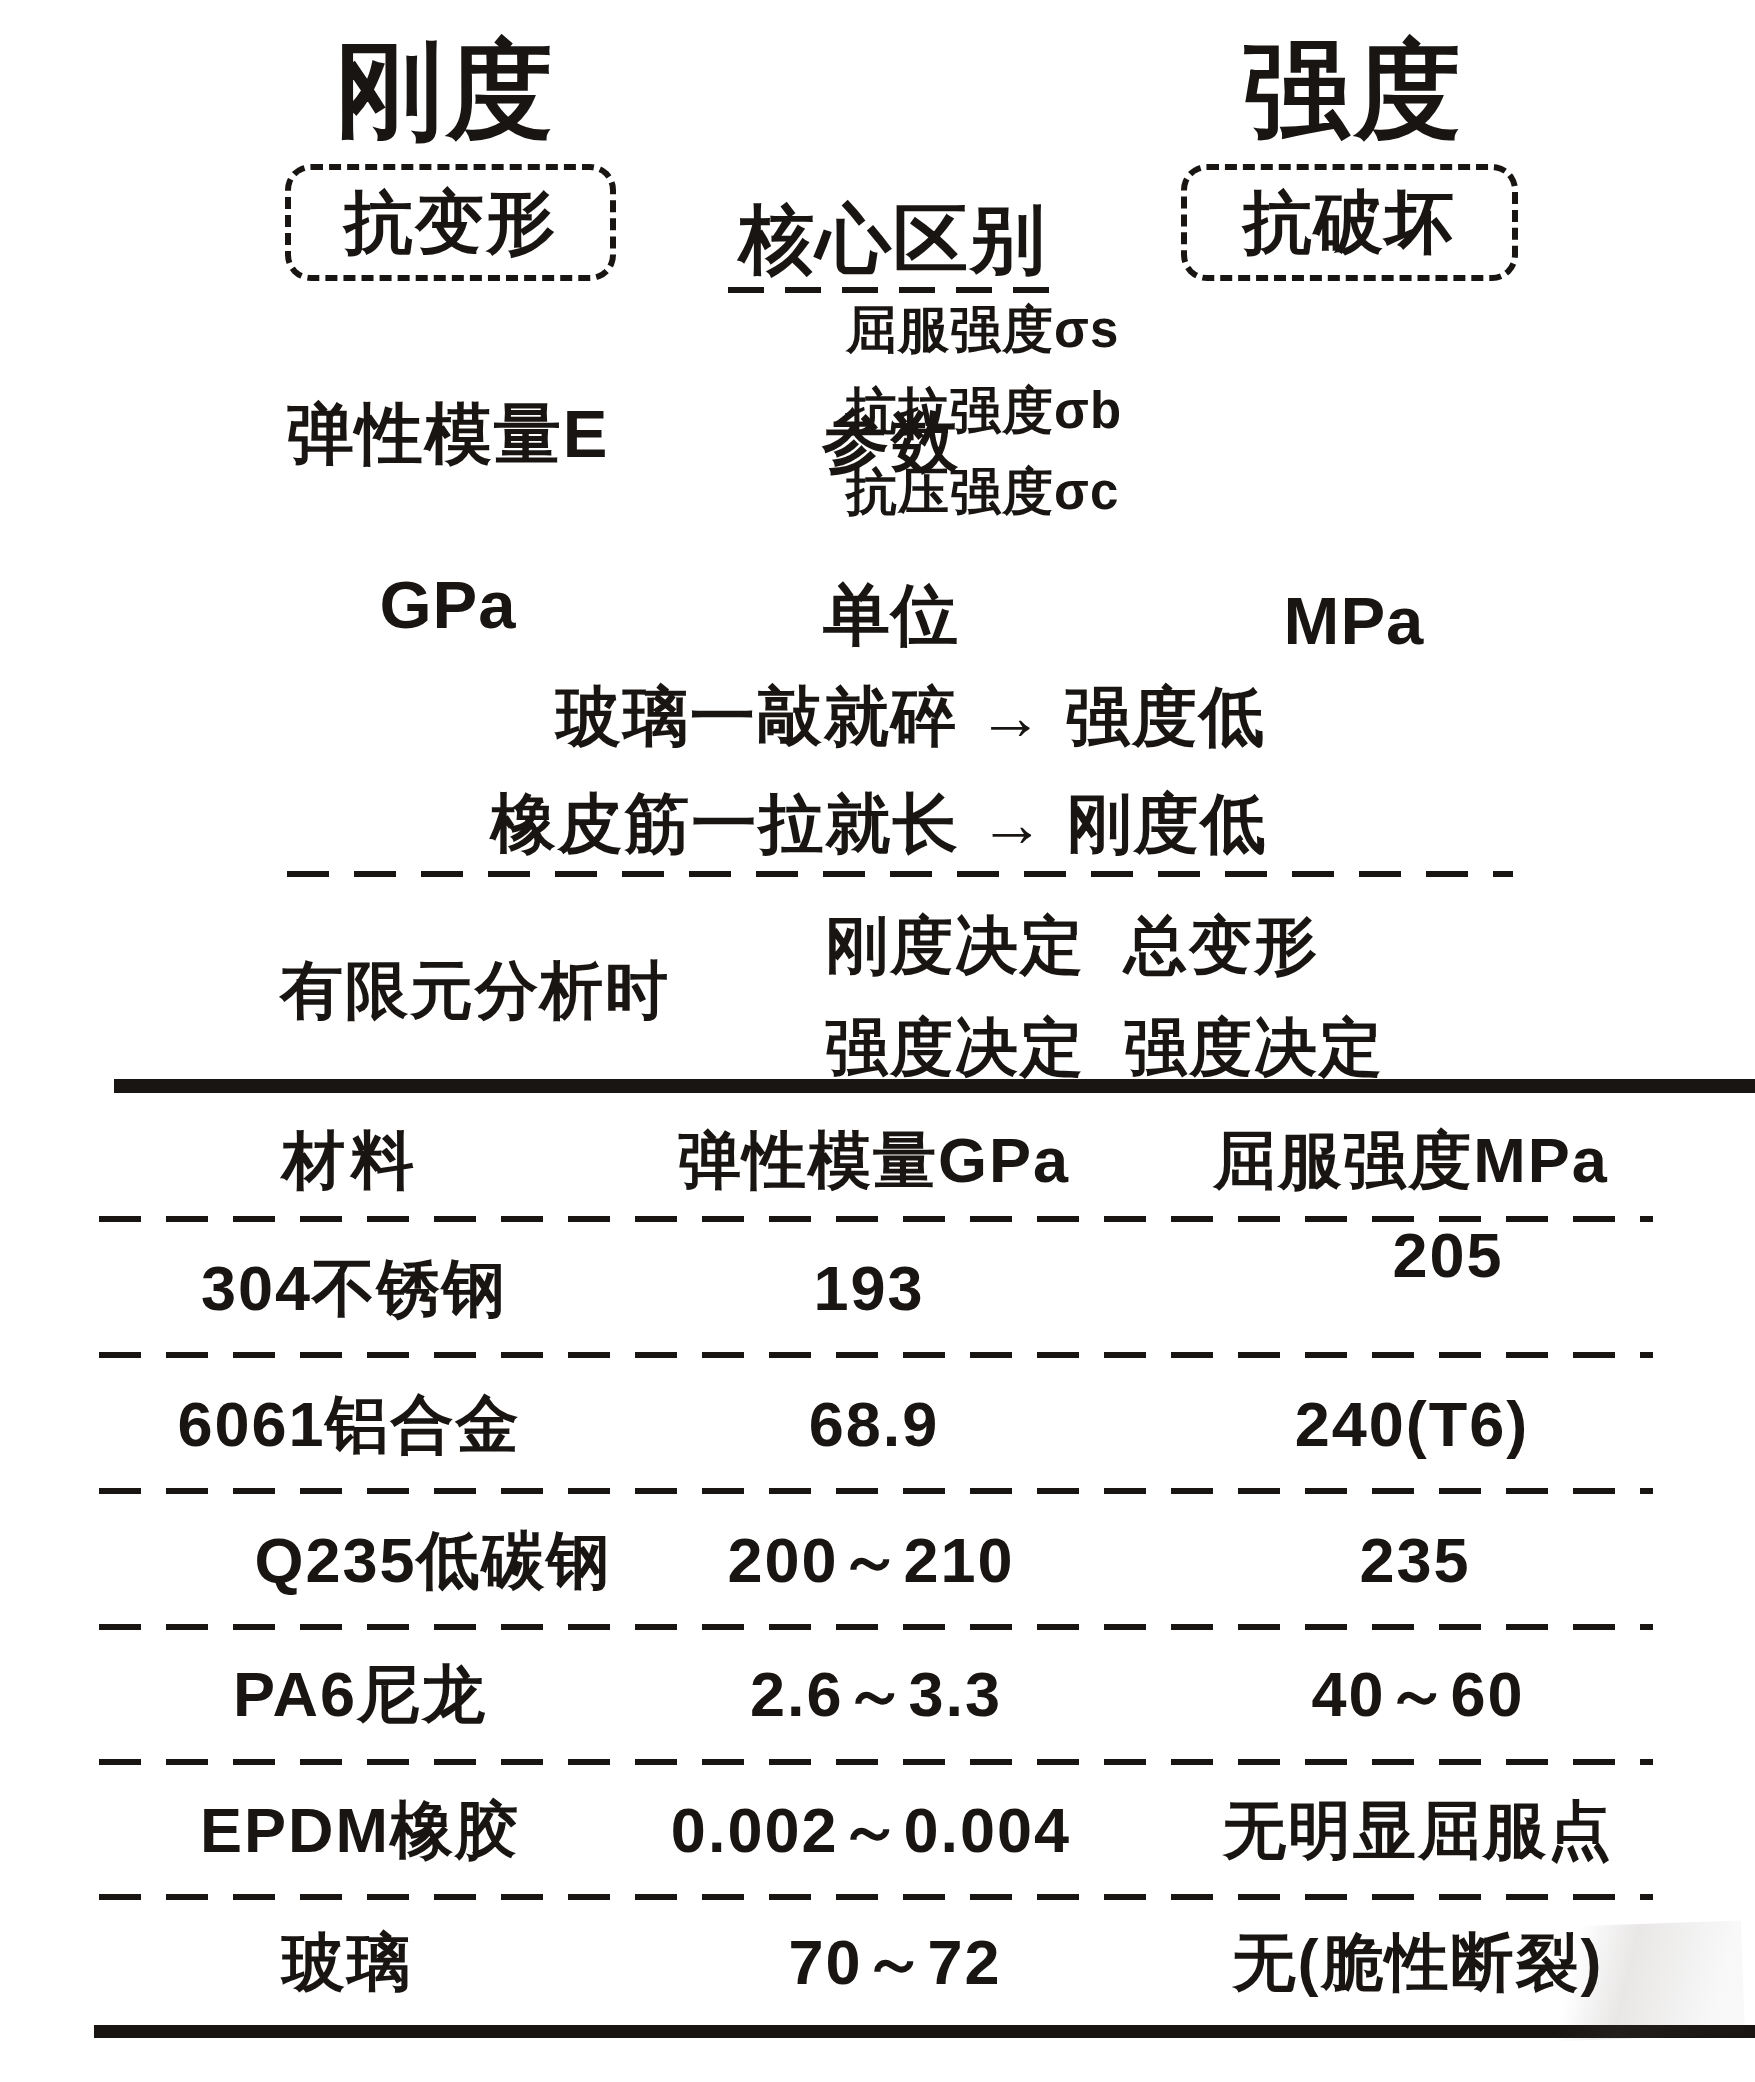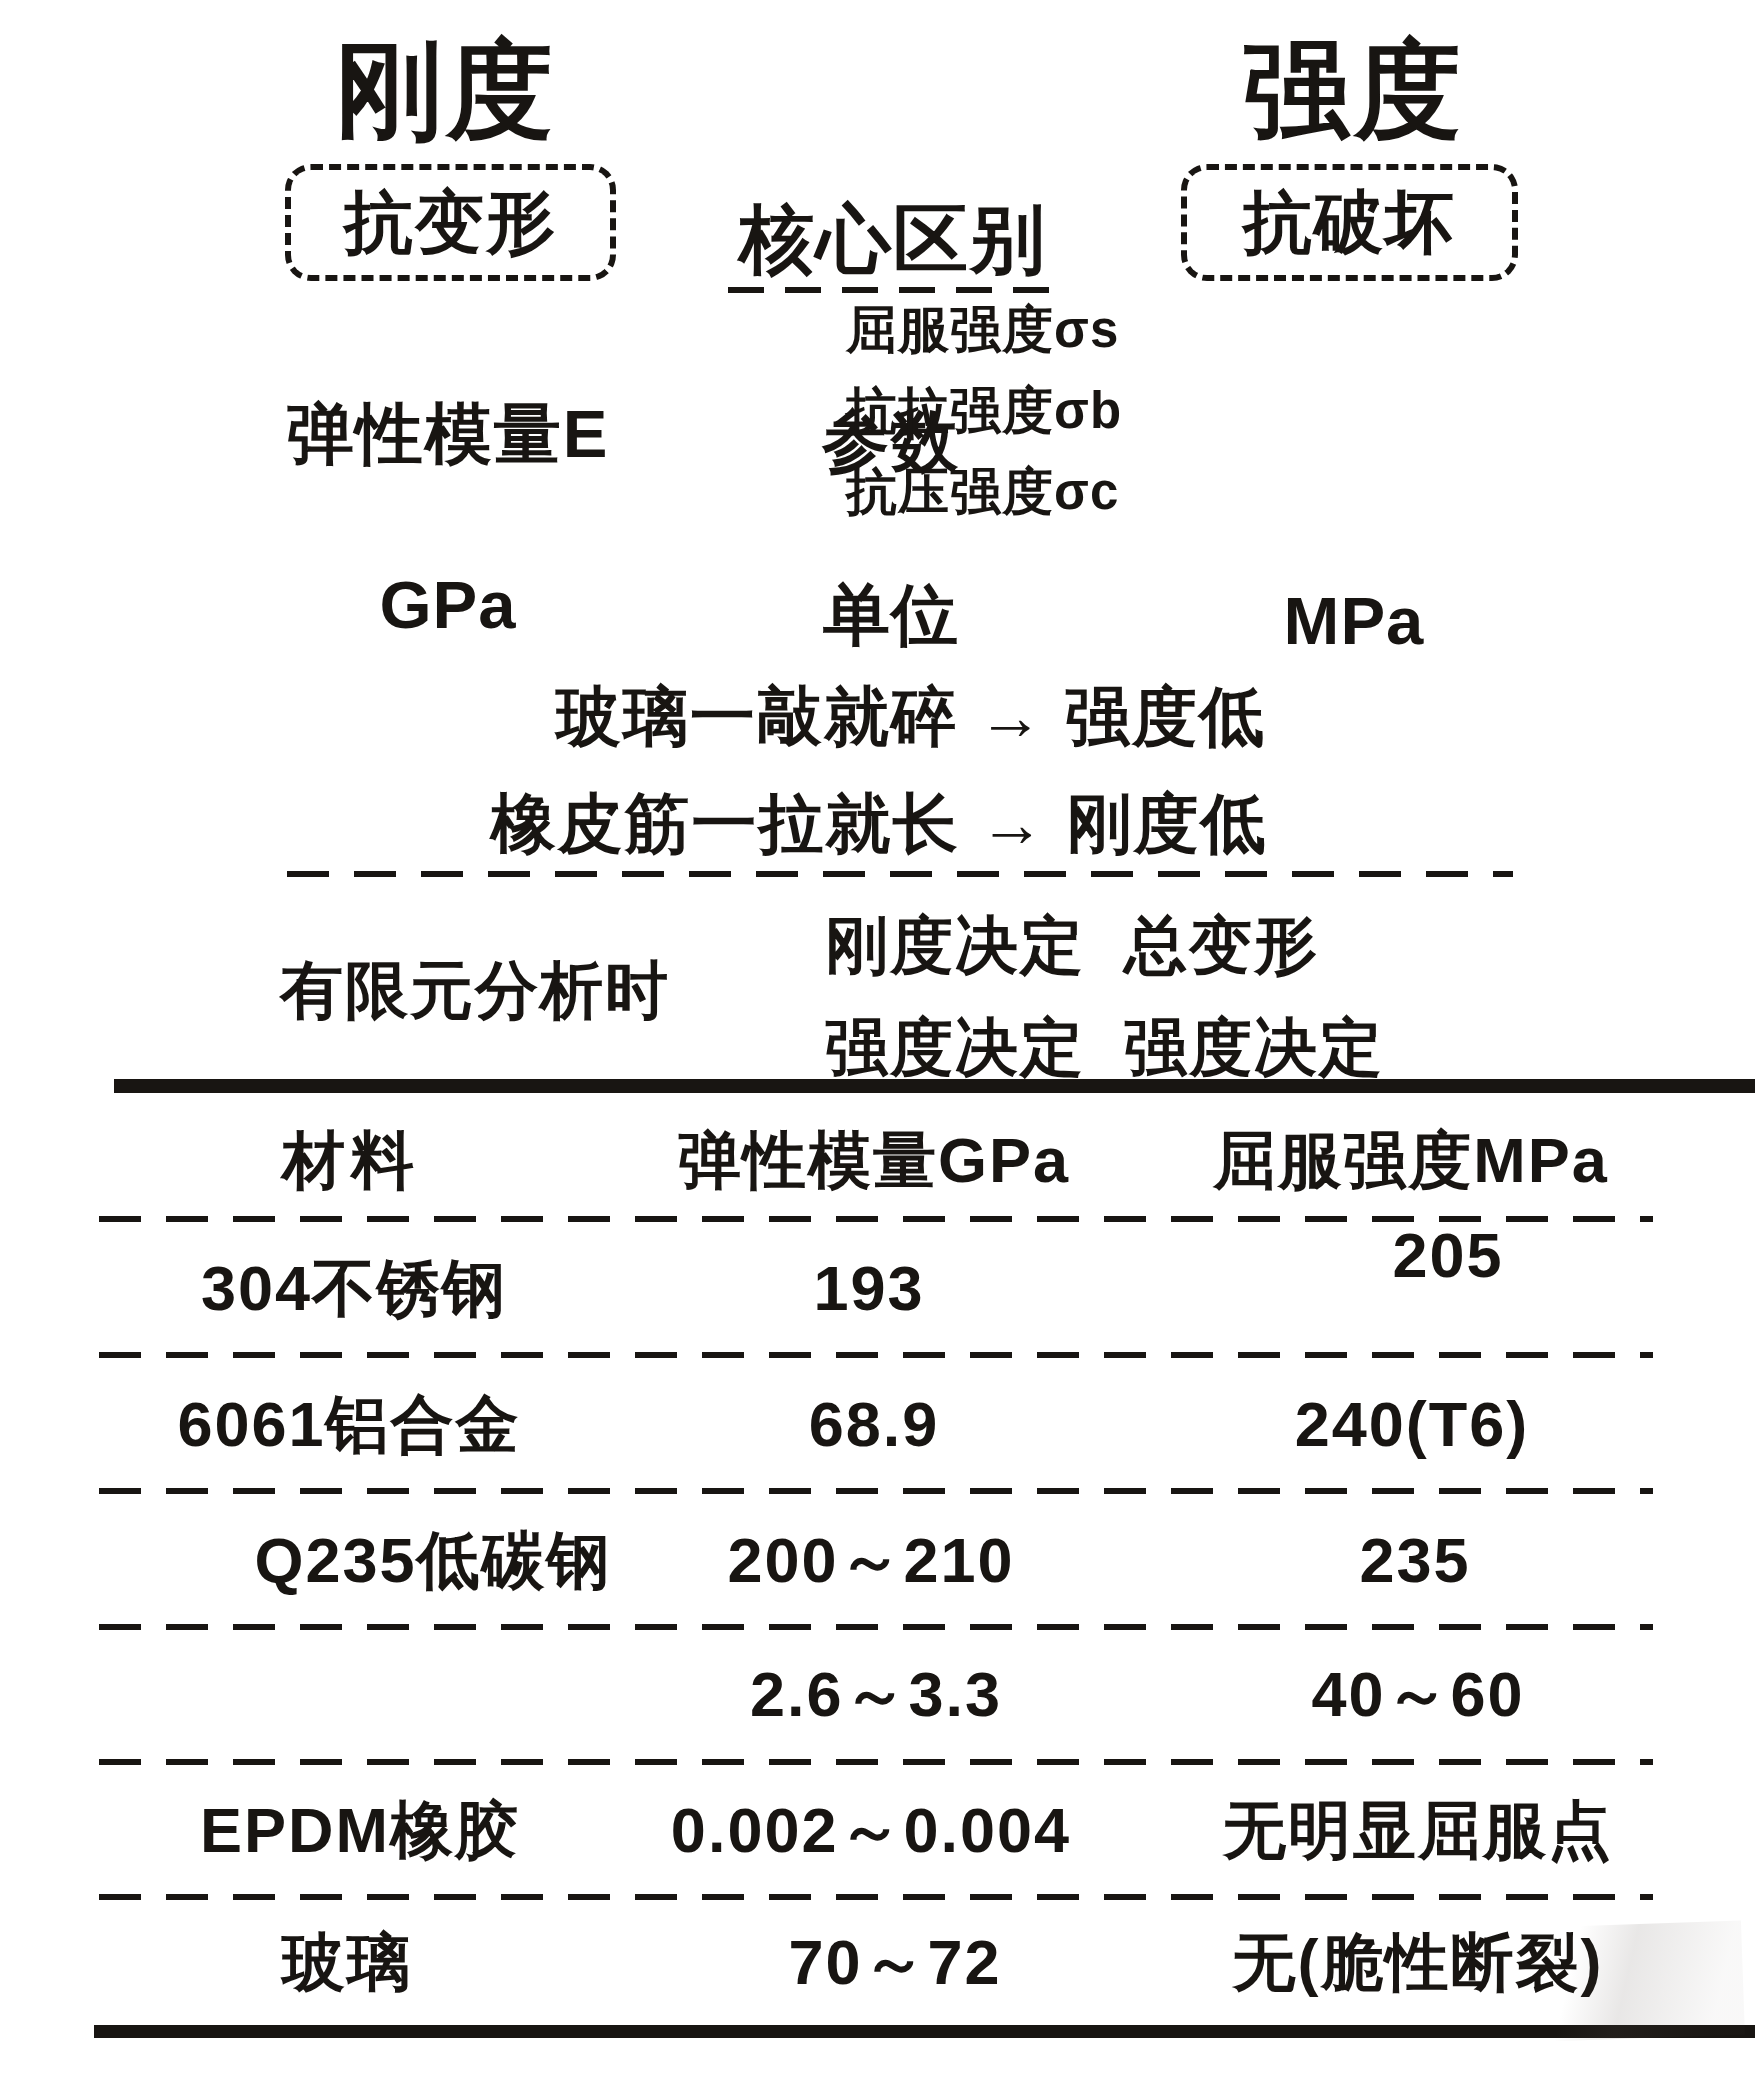--- a/index.html
+++ b/index.html
@@ -97,20 +97,21 @@
   <div class="abs cx cell" style="left:349px;top:1385px;">6061铝合金</div>
   <div class="abs cx cell" style="left:874px;top:1385px;">68.9</div>
   <div class="abs cx cell" style="left:1412px;top:1385px;">240(T6)</div>
   <div class="dash-line" style="left:99px;top:1488px;width:1554px;"></div>
 
   <div class="abs cx cell" style="left:388px;top:1521px;margin-left:45px;">Q235低碳钢</div>
   <div class="abs cx cell" style="left:871px;top:1521px;">200～210</div>
   <div class="abs cx cell" style="left:1415px;top:1521px;">235</div>
   <div class="dash-line" style="left:99px;top:1624px;width:1554px;"></div>
 
+  <div class="abs cx cell" style="left:360px;top:1655px;">PA6尼龙</div>
   <div class="abs cx cell" style="left:876px;top:1655px;">2.6～3.3</div>
   <div class="abs cx cell" style="left:1418px;top:1655px;">40～60</div>
   <div class="dash-line" style="left:99px;top:1759px;width:1554px;"></div>
 
   <div class="abs cx cell" style="left:360px;top:1791px;">EPDM橡胶</div>
   <div class="abs cx cell" style="left:871px;top:1791px;">0.002～0.004</div>
   <div class="abs cx cell" style="left:1418px;top:1791px;">无明显屈服点</div>
   <div class="dash-line" style="left:99px;top:1894px;width:1554px;"></div>
 
   <div class="abs cx cell" style="left:347px;top:1923px;">玻璃</div>

